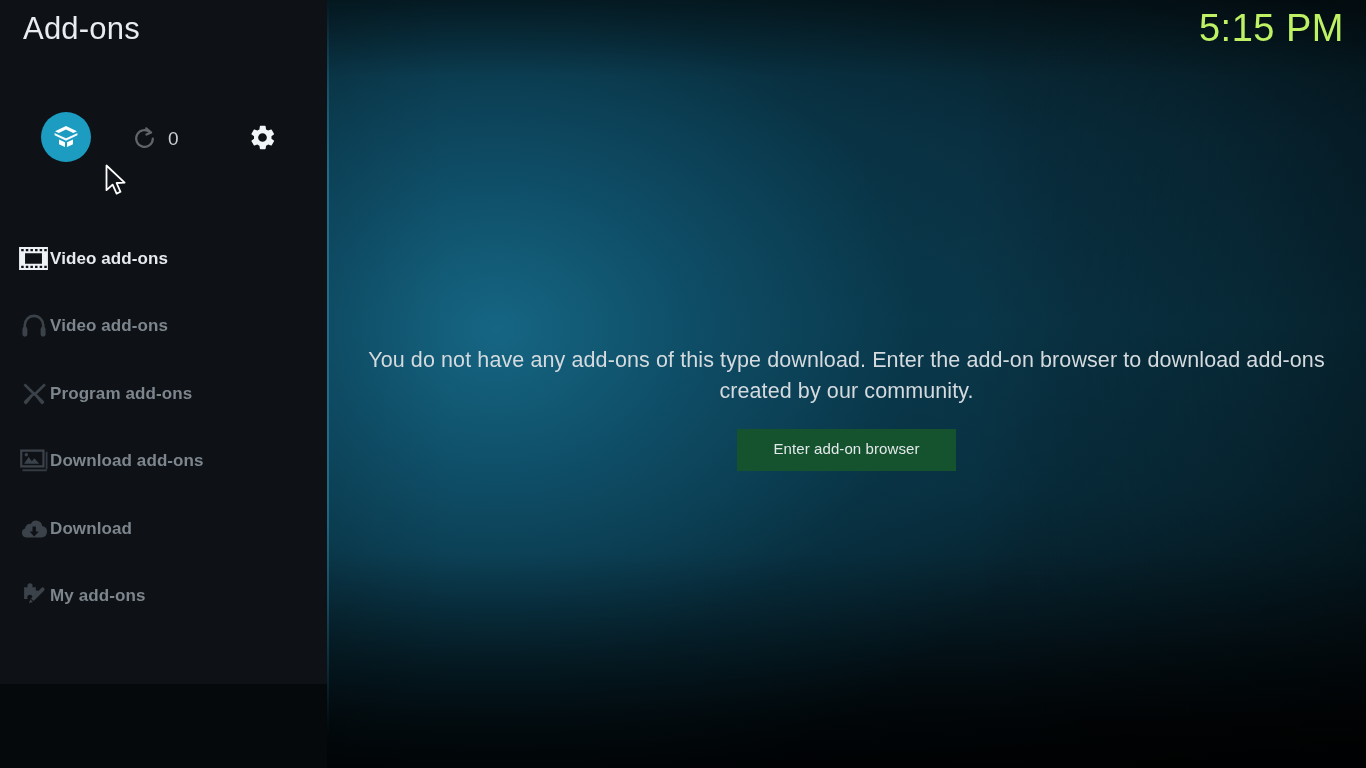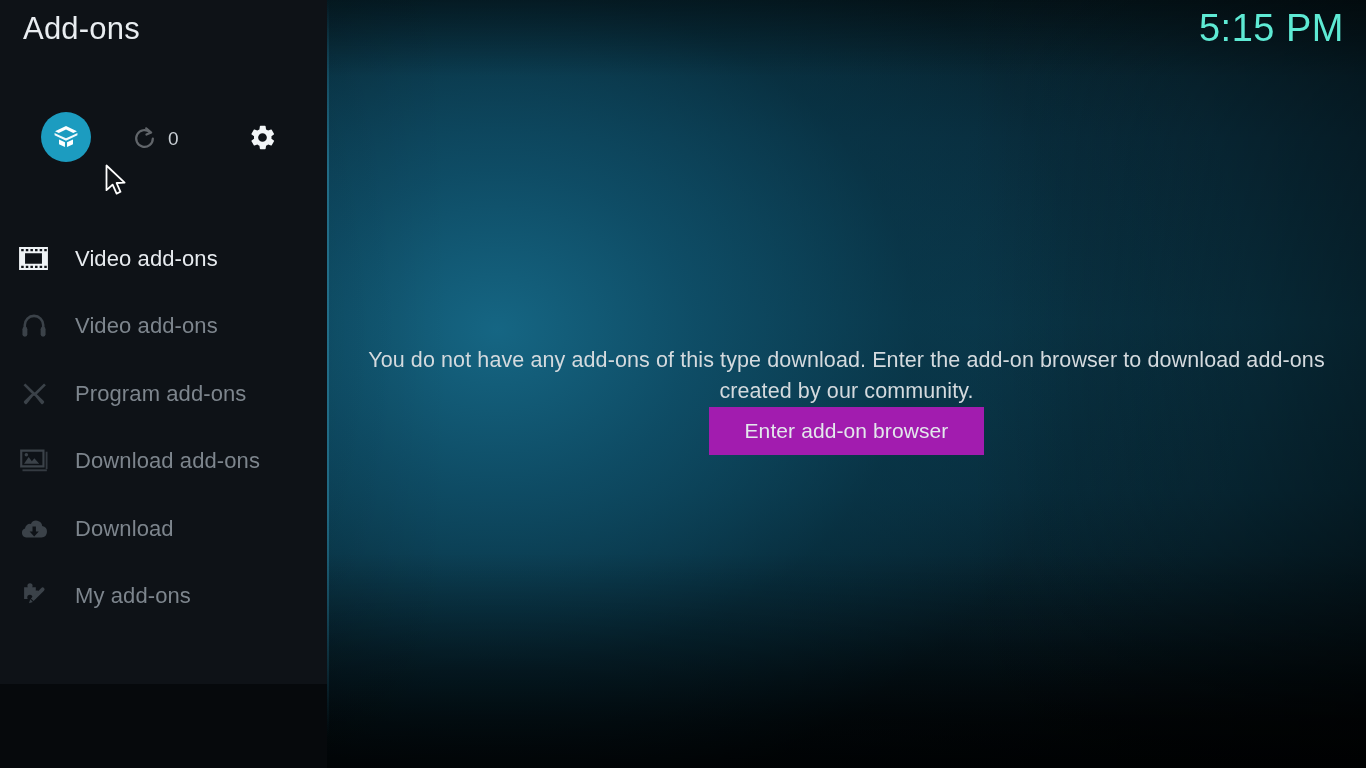--- a/index.html
+++ b/index.html
@@ -129,38 +129,37 @@
     align-items:center;
     padding-left:17px;
   }
   .si-icon {
     width:33px; height:33px;
     display:flex; align-items:center; justify-content:center;
     flex:0 0 33px;
   }
   .si-icon svg { display:block; }
   .si-label {
-    margin-left:25px;
-    font-size:22px;
-    font-weight:400;
+    font-size:17px;
+    font-weight:700;
     color:#7d858d;
     letter-spacing:0.1px;
     white-space:nowrap;
   }
   .sidebar-item.selected .si-label { color:#e7ebef; }
   .sidebar-item.selected .si-icon svg { fill:#eef2f5; }
   .sidebar-item .si-icon svg { fill:#3b4249; }
 
   
   #clock {
     position:absolute;
     right:22px; top:7px;
     font-size:38px;
     font-weight:300;
-    color:#5eead4;
+    color:#bef264;
     letter-spacing:0.5px;
     z-index:5;
     white-space:nowrap;
   }
 
   
   #empty-state {
     position:absolute;
     left:327px; top:345px;
     width:1039px;
@@ -171,24 +170,25 @@
     width:980px;
     margin:0 auto;
     font-size:21.5px;
     line-height:31px;
     color:#d4dade;
     font-weight:400;
     letter-spacing:0.1px;
   }
   #enter-browser-button {
     display:inline-block;
+    margin-top:22px;
     padding:12px 36px 13px;
-    background:#a21caf;
+    background:#14532d;
     color:#e3e8ec;
-    font-size:21px;
+    font-size:15px;
     font-weight:400;
     letter-spacing:0.1px;
     border:none;
     font-family:"Liberation Sans", sans-serif;
     cursor:pointer;
     line-height:1.1;
   }
 
   
   #mouse-cursor {

